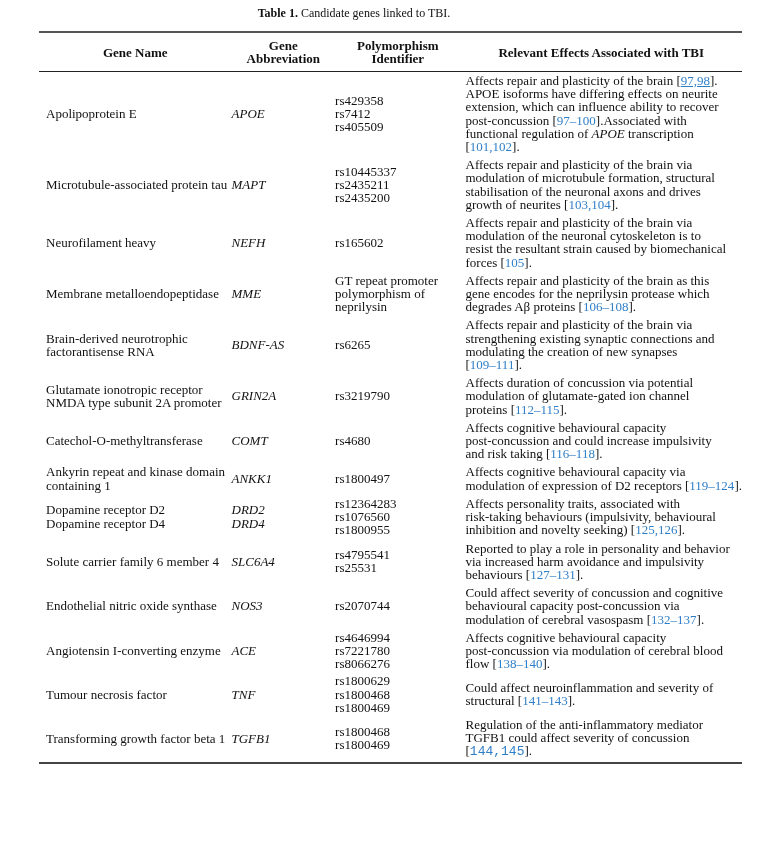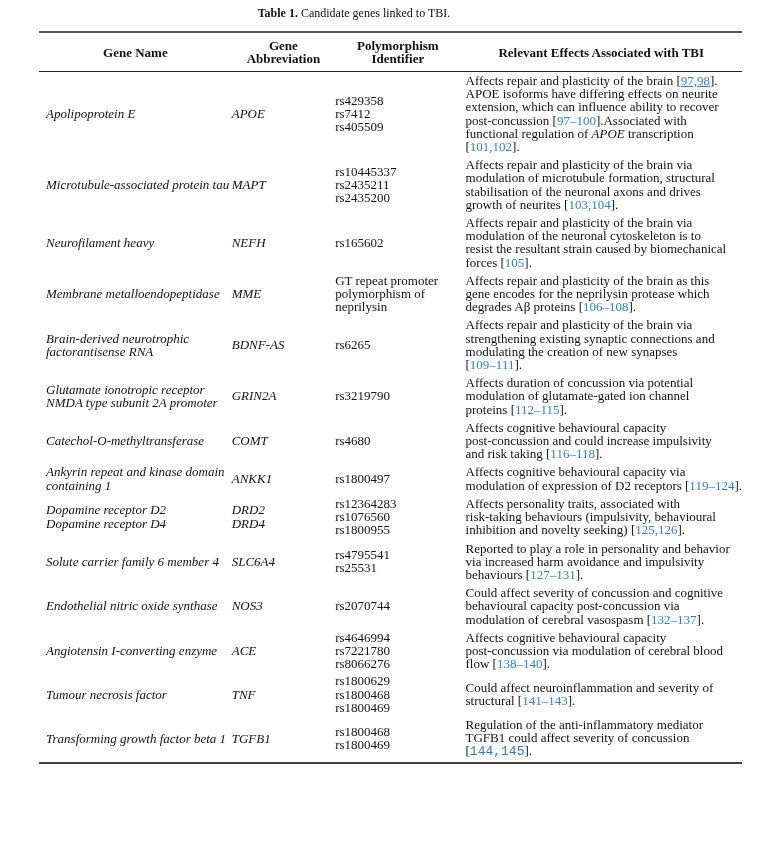--- a/index.html
+++ b/index.html
@@ -17,21 +17,21 @@
     position: absolute; top: 31px; left: 39px; width: 703px;
     border-collapse: collapse; font-size: 13px; line-height: 13.2px;
     border-top: 2px solid #555555; border-bottom: 2px solid #444444;
   }
   thead th {
     font-weight: bold; text-align: center; vertical-align: middle;
     height: 38px; padding: 0; border-bottom: 1.5px solid #222222;
     line-height: 13px;
   }
   td { vertical-align: middle; padding: 1px 0 2px 0; }
-  td.name { font-style: italic; padding-left: 7px; width: 186px; margin-left: 21px; }
+  td.name { padding-left: 7px; width: 186px; margin-left: 21px; }
   td.abbr { font-style: italic; width: 107px; }
   td.poly { width: 123px; }
   td.eff { padding-left: 5px; padding-top: 2px; padding-bottom: 3px; }
   .line { display: block; white-space: nowrap; }
   .eff .line { white-space: nowrap; }
   .ref { color: #2f7fc8; }
   .ital { font-style: italic; }
   col.c1 { width: 193px; } col.c2 { width: 107px; } col.c3 { width: 128px; } col.c4 { width: 275px; }
 </style>
 </head>

